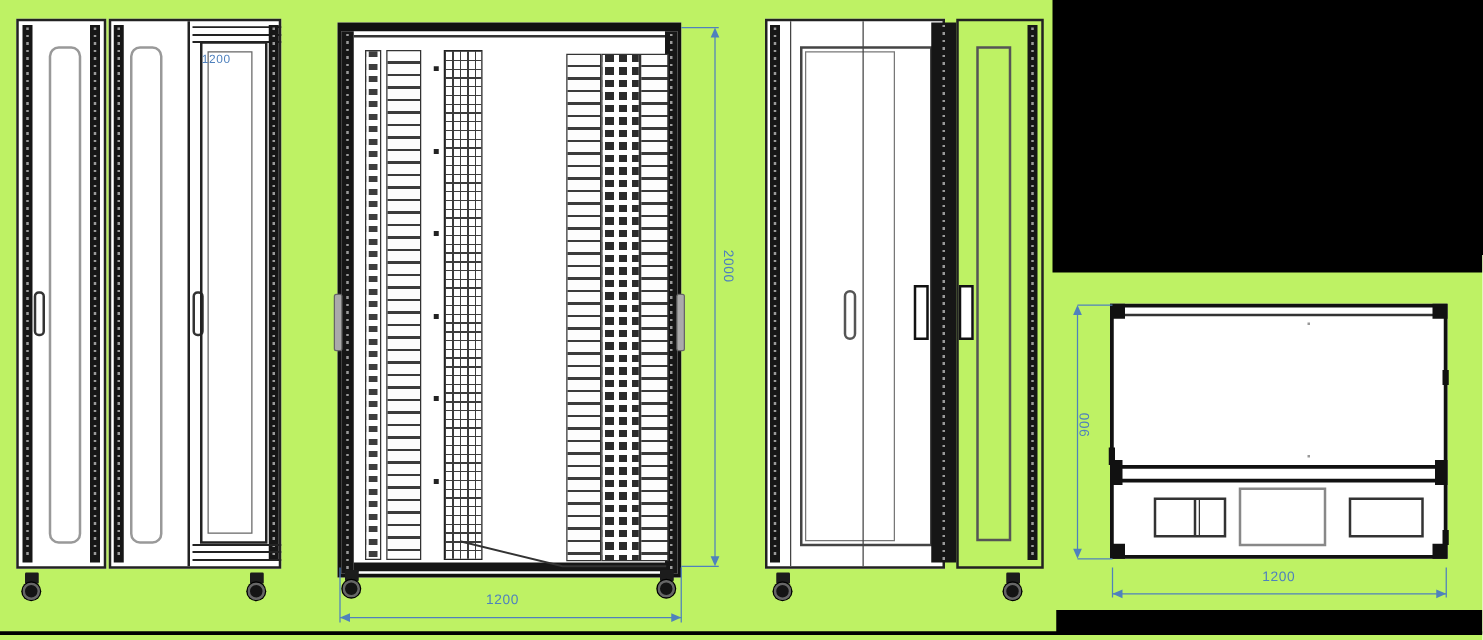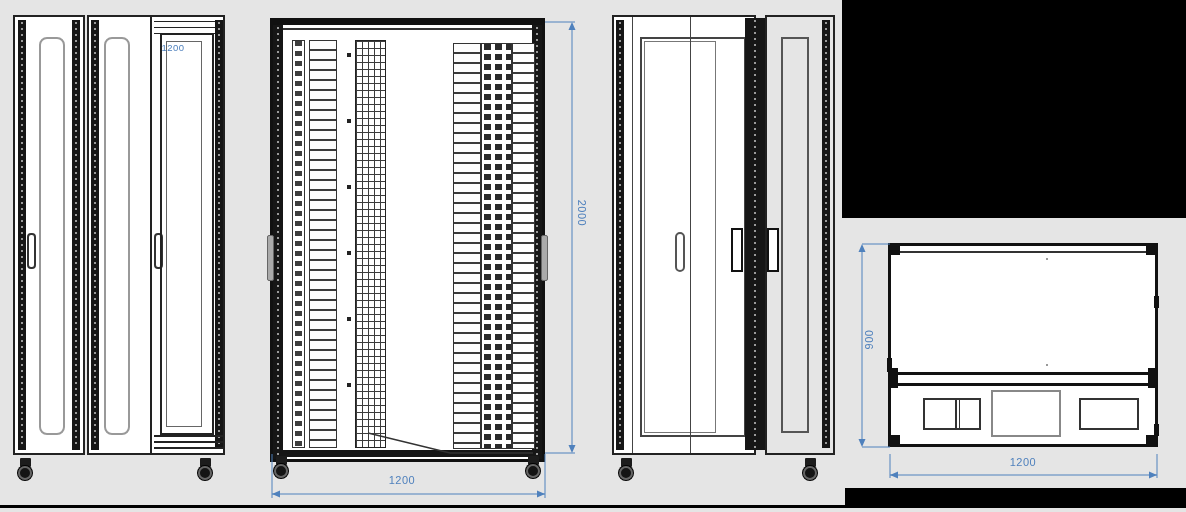--- a/index.html
+++ b/index.html
@@ -1,16 +1,16 @@
 <!DOCTYPE html>
 <html><head>
 <meta charset="utf-8">
 <style>
   html,body{margin:0;padding:0;background:#fff;}
-  #canvas{position:relative;width:1186px;height:512px;background:#e5e5e5;overflow:hidden;
+  #canvas{position:relative;width:1186px;height:512px;background:#bef264;overflow:hidden;
           font-family:"Liberation Sans",sans-serif;}
   .abs{position:absolute;}
   .frame{position:absolute;border:2px solid #222;background:#fff;box-sizing:border-box;}
   .rail{position:absolute;background:#161616;}
   .rail::after{content:"";position:absolute;left:50%;margin-left:-1px;top:2px;bottom:2px;width:2px;
                background:repeating-linear-gradient(to bottom,#9a9a9a 0 2px,rgba(0,0,0,0) 2px 6px);}
   .door{position:absolute;border:2px solid #999;border-radius:8px;background:#fff;box-sizing:border-box;}
   .handle{position:absolute;border:2px solid #333;border-radius:4px;background:#fff;box-sizing:border-box;}
   .cells{position:absolute;border:1px solid #333;box-sizing:border-box;
          background:repeating-linear-gradient(to bottom,#3d3d3d 0 5px,#fff 5px 10px);

